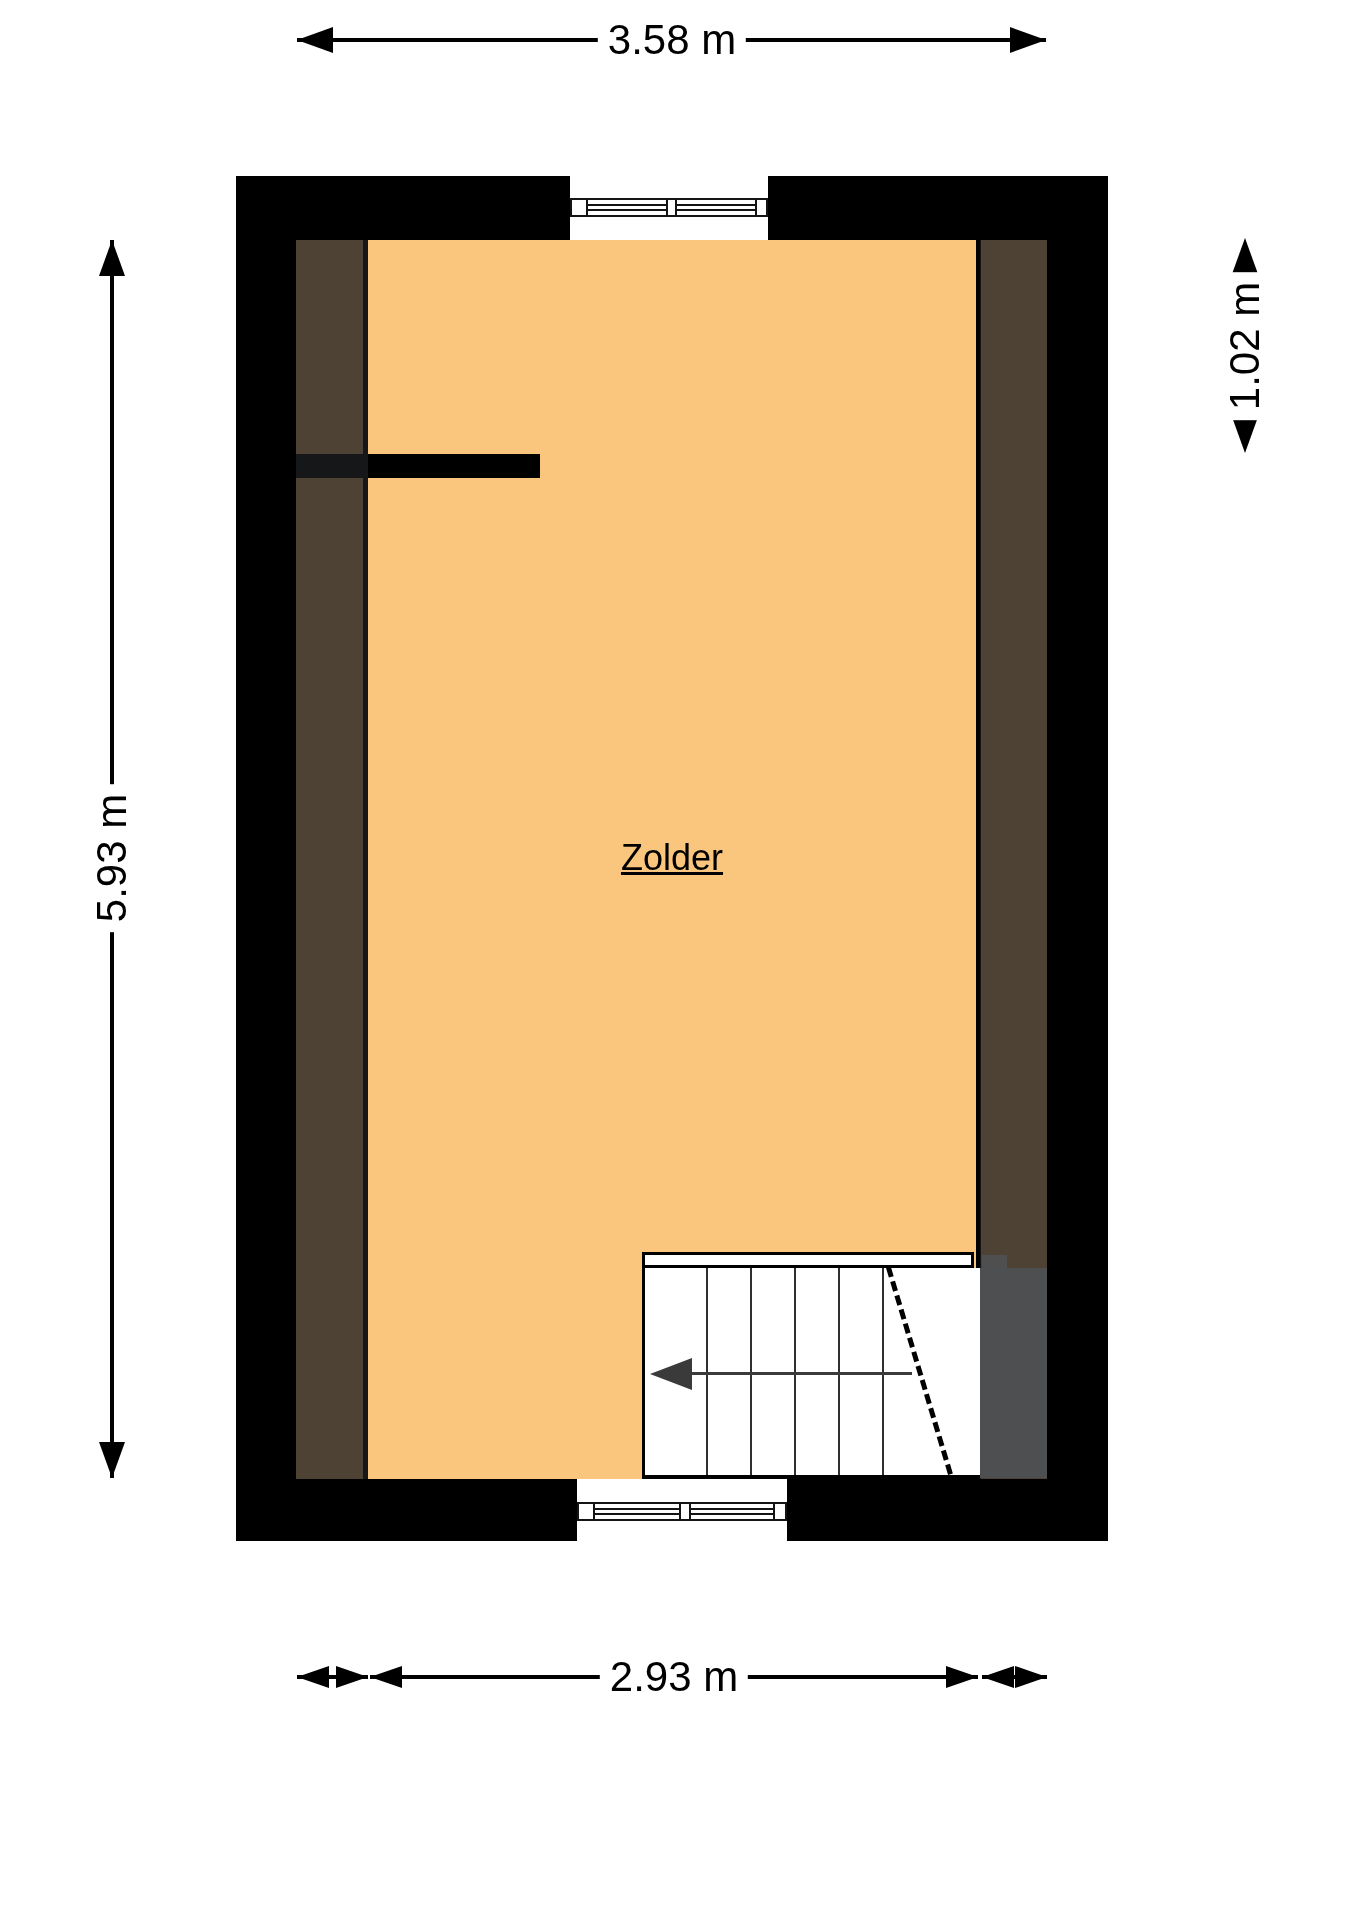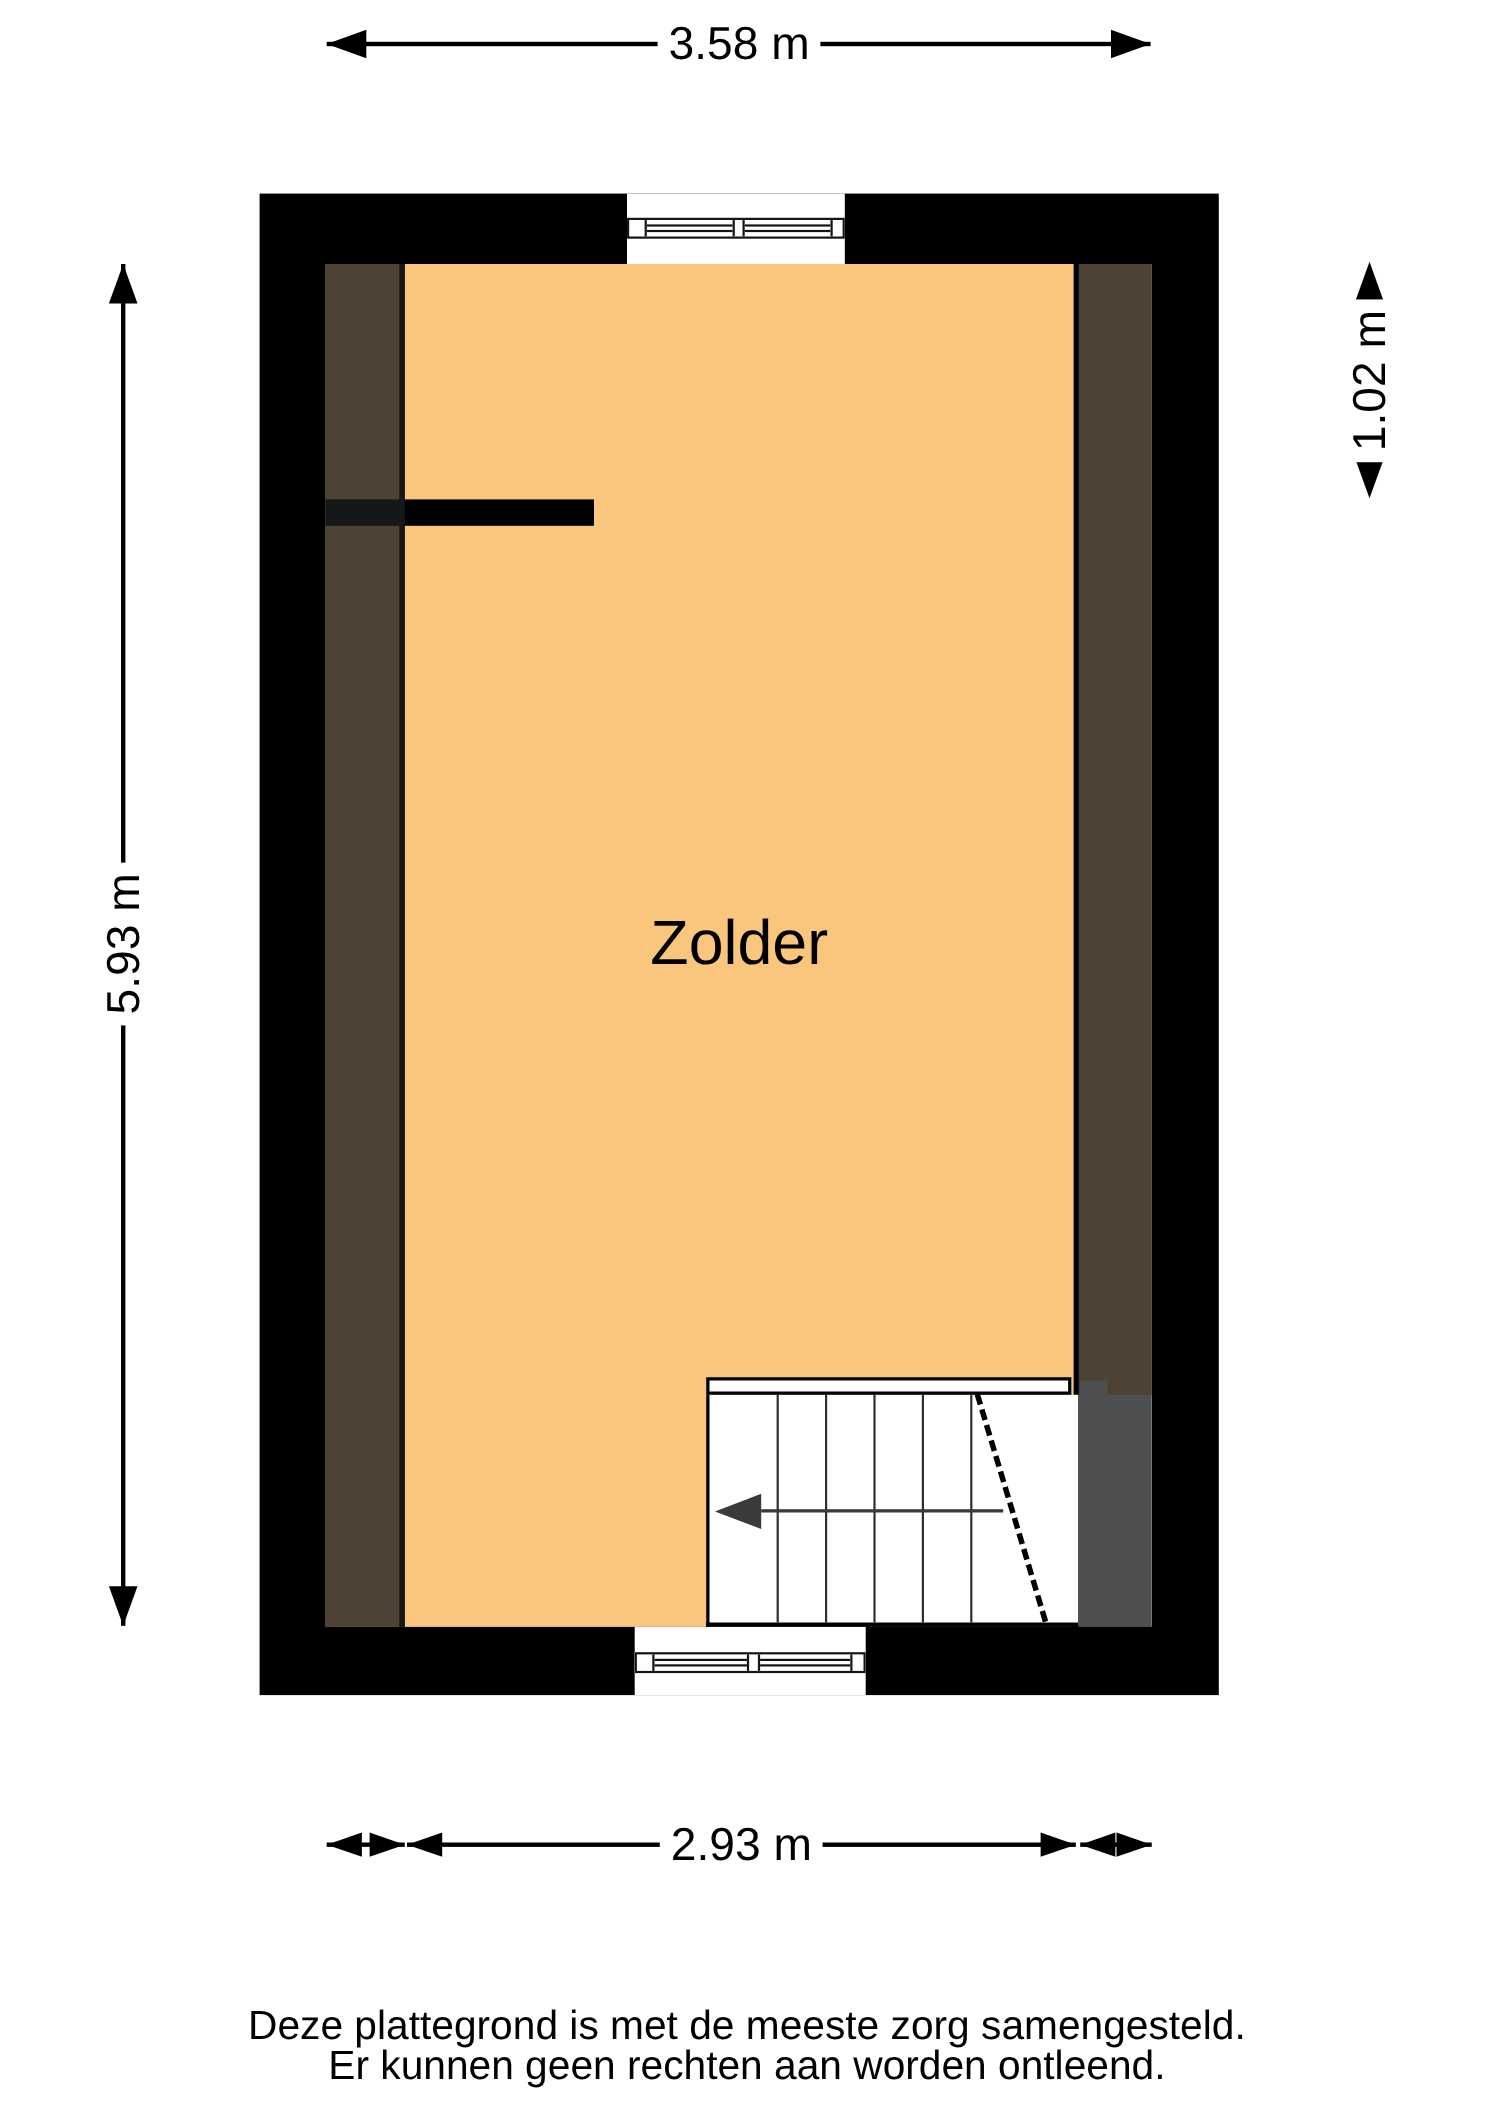--- a/index.html
+++ b/index.html
@@ -36,21 +36,21 @@
   .tri.left {border-top:13px solid transparent;border-bottom:13px solid transparent;border-right:36px solid #000;}
   .tri.right{border-top:13px solid transparent;border-bottom:13px solid transparent;border-left:36px solid #000;}
   .tri.up   {border-left:13px solid transparent;border-right:13px solid transparent;border-bottom:36px solid #000;}
   .tri.down {border-left:13px solid transparent;border-right:13px solid transparent;border-top:36px solid #000;}
   .tri.s-left {border-top:11px solid transparent;border-bottom:11px solid transparent;border-right:32px solid #000;}
   .tri.s-right{border-top:11px solid transparent;border-bottom:11px solid transparent;border-left:32px solid #000;}
   
   .run-shaft{background:#3a3a3a;height:3px;}
   .run-head{width:0;height:0;border-top:16px solid transparent;border-bottom:16px solid transparent;border-right:42px solid #3a3a3a;}
   
-  .room-label{font-size:57px;line-height:1;transform:translate(-50%,-50%);white-space:nowrap;}
+  .room-label{font-size:36px;line-height:1;transform:translate(-50%,-50%);white-space:nowrap;text-decoration:underline;}
   .footer{font-size:37px;line-height:36px;text-align:center;transform:translateX(-50%);white-space:nowrap;}
 </style>
 </head>
 <body>
 
 <div class="canvas">
 
   <div class="abs wall" style="left:236px;top:176px;width:872px;height:1365px;"></div>
   <div class="abs floor" style="left:296px;top:240px;width:751px;height:1239px;"></div>
 
@@ -124,18 +124,14 @@
 
   <div class="abs dim-line" style="left:370px;top:1675px;width:608px;height:4px;"></div>
   <div class="abs tri s-left" style="left:370px;top:1666px;"></div>
   <div class="abs tri s-right" style="left:946px;top:1666px;"></div>
   <div class="abs dim-label" style="left:674px;top:1677px;text-align:right;">2.93 m</div>
 
   <div class="abs dim-line" style="left:982px;top:1675px;width:65px;height:4px;"></div>
   <div class="abs tri s-left" style="left:982px;top:1666px;"></div>
   <div class="abs tri s-right" style="left:1015px;top:1666px;"></div>
 
-  <div class="abs footer" style="left:679px;top:1824px;">
-    <div>Deze plattegrond is met de meeste zorg samengesteld.</div>
-    <div>Er kunnen geen rechten aan worden ontleend.</div>
-  </div>
 
 </div>
 
 </body></html>

